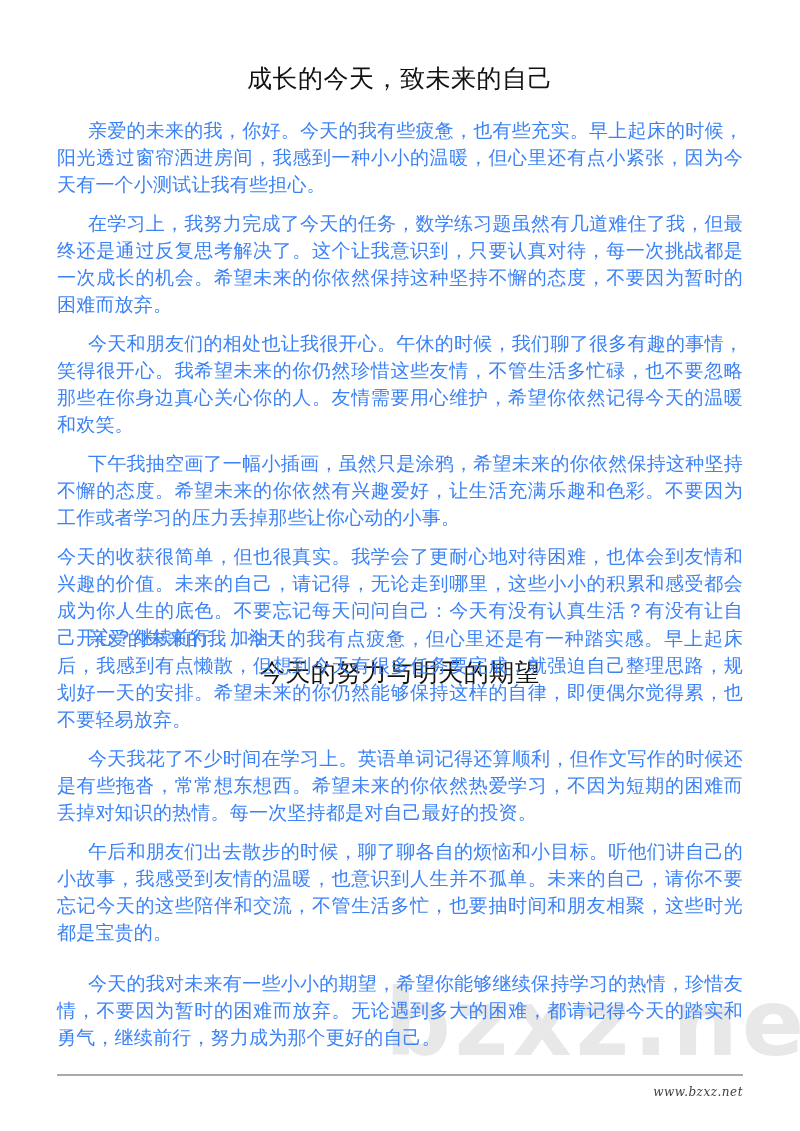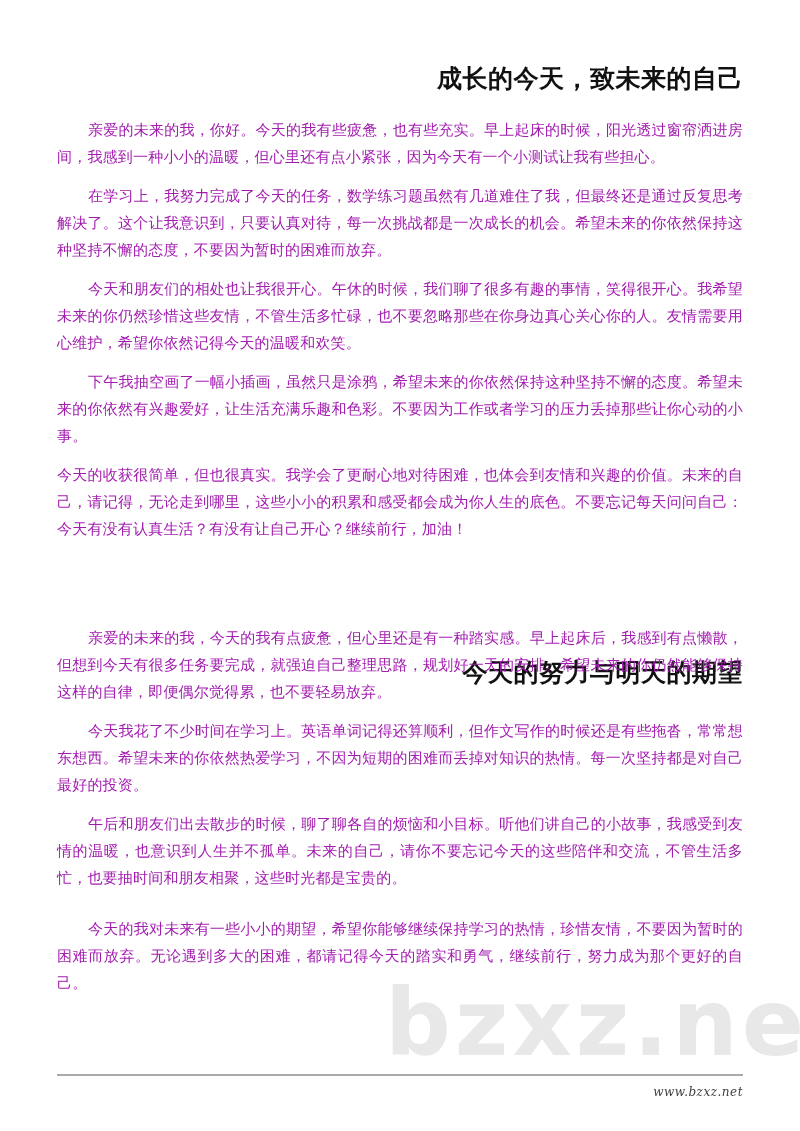--- a/index.html
+++ b/index.html
@@ -3,35 +3,35 @@
   <meta charset="utf-8">
   <style>
     html, body { margin: 0; padding: 0; background: #ffffff; }
     body {
       width: 800px; height: 1131px; position: relative; overflow: hidden;
       font-family: "DejaVu Serif", "Liberation Serif", serif;
       color: #1a1a1a;
     }
     .page { position: absolute; left: 57px; top: 0; width: 686px; }
     .section-title {
-      text-align: right;
+      text-align: center;
       font-family: "DejaVu Sans", "Liberation Sans", sans-serif;
-      font-weight: bold;
+      font-weight: normal;
       font-size: 25px;
       color: #111;
       margin: 0;
       letter-spacing: 0.5px;
     }
     .para {
-      font-size: 15px;
+      font-size: 19px;
       line-height: 27px;
       margin: 0;
       text-align: justify;
       text-justify: inter-character;
-      color: #a21caf;
+      color: #3b82f6;
       letter-spacing: 0.2px;
     }
     .indent { text-indent: 31px; }
     .sec1-title { position: absolute; top: 62px; left: 0; width: 686px; }
     .sec1-body { position: absolute; top: 117px; left: 0; width: 686px; }
     .sec2-title { position: absolute; top: 612px; left: 0; width: 686px; margin-top: 44px; }
     .sec2-body { position: absolute; top: 625px; left: 0; width: 686px; }
     .gap { height: 12px; }
     .watermark {
       position: absolute; left: 385px; top: 978px;

